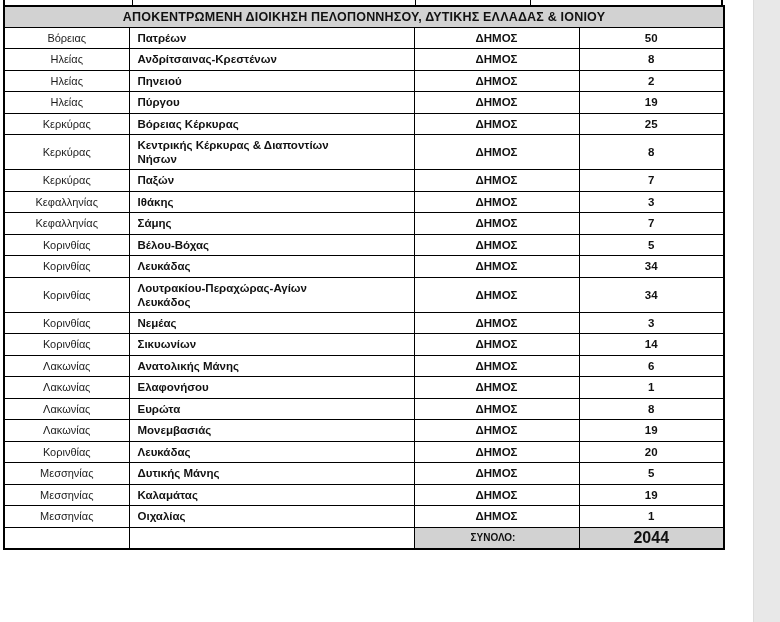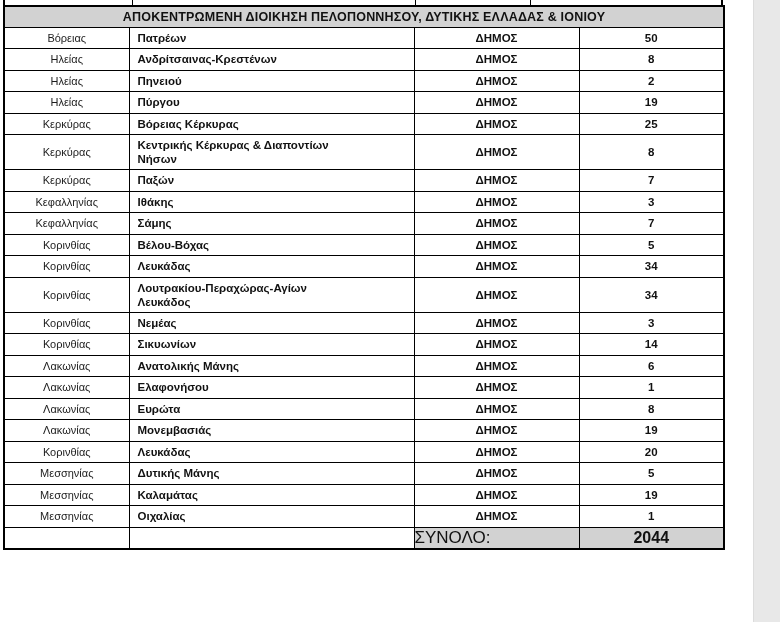--- a/index.html
+++ b/index.html
@@ -75,21 +75,21 @@
   }
   td.c2 .muni{
     display:inline-block;max-width:225px;line-height:14px;vertical-align:middle;
   }
   td.c3{font-size:11.5px;font-weight:bold;text-align:center;}
   td.c4{font-size:11.5px;font-weight:bold;text-align:center;}
 
   tfoot td{height:22px;}
   td.total-label{
     background:var(--total-bg);
-    font-size:17px;font-weight:normal;text-align:left;padding-right:7px;
+    font-size:10px;font-weight:bold;text-align:center;padding-right:7px;
   }
   td.total-value{
     background:var(--total-bg);
     font-size:16px;font-weight:bold;text-align:center;
   }
 </style>
 </head>
 <body>
 
 <div class="page">

